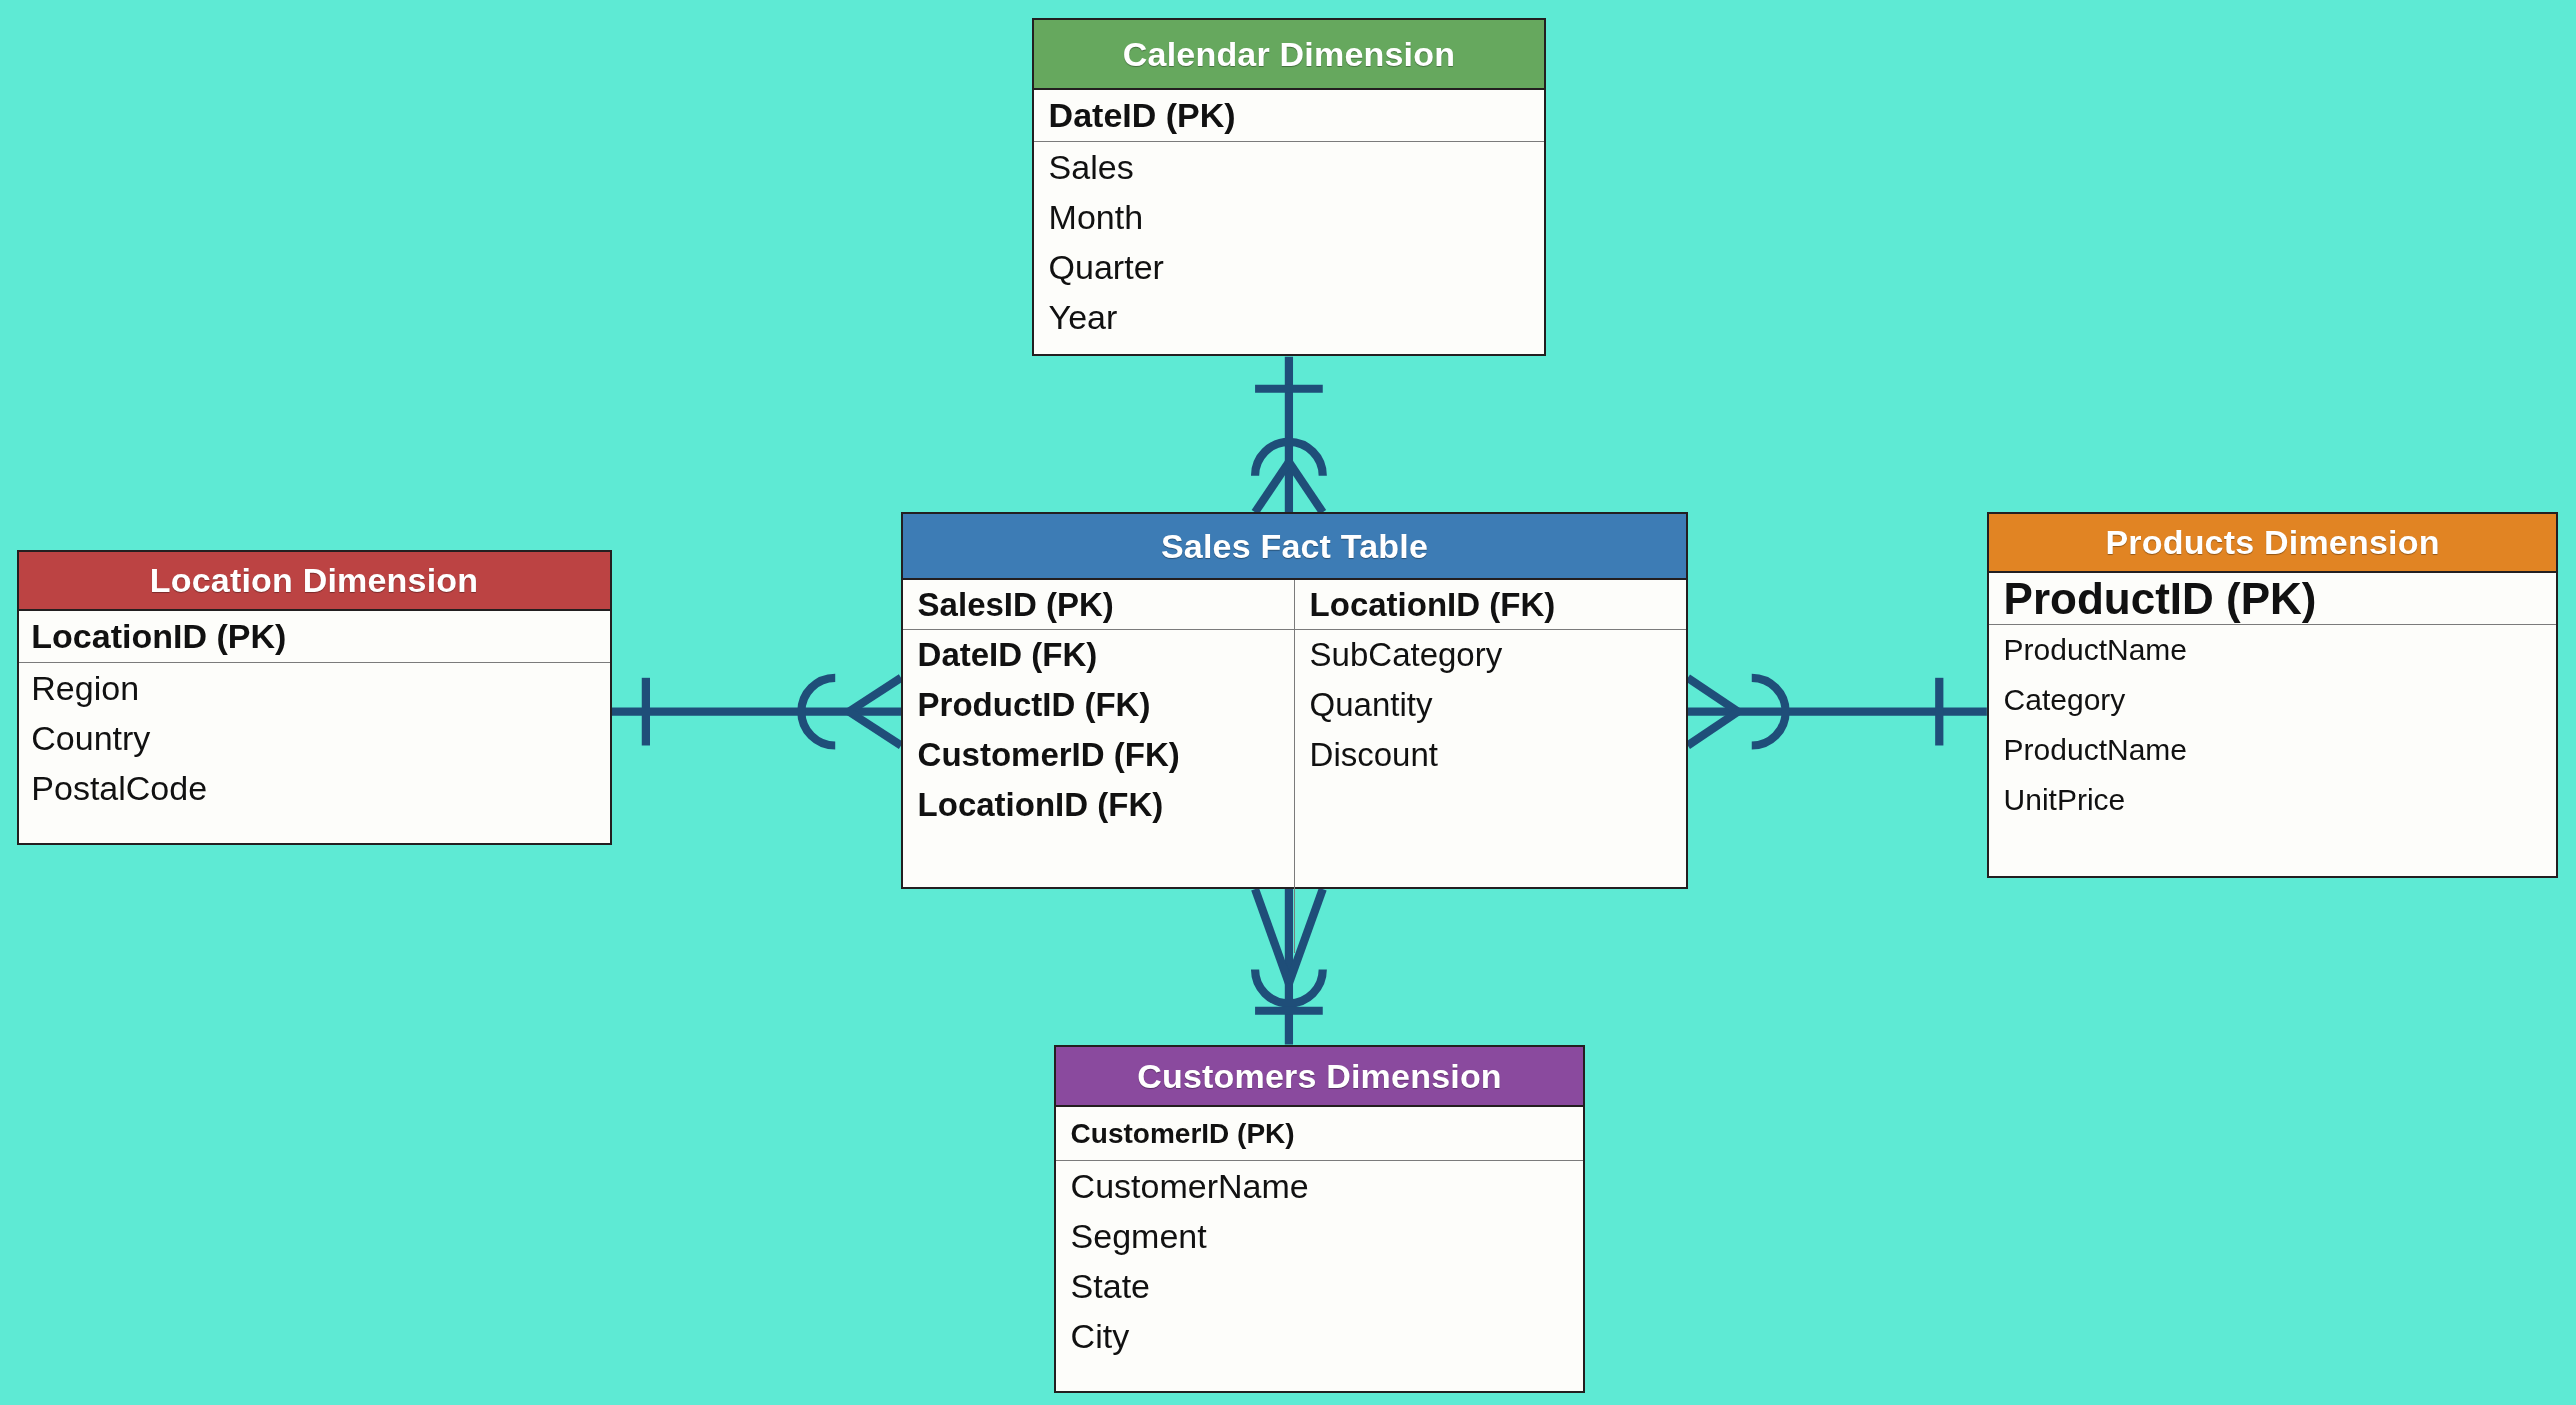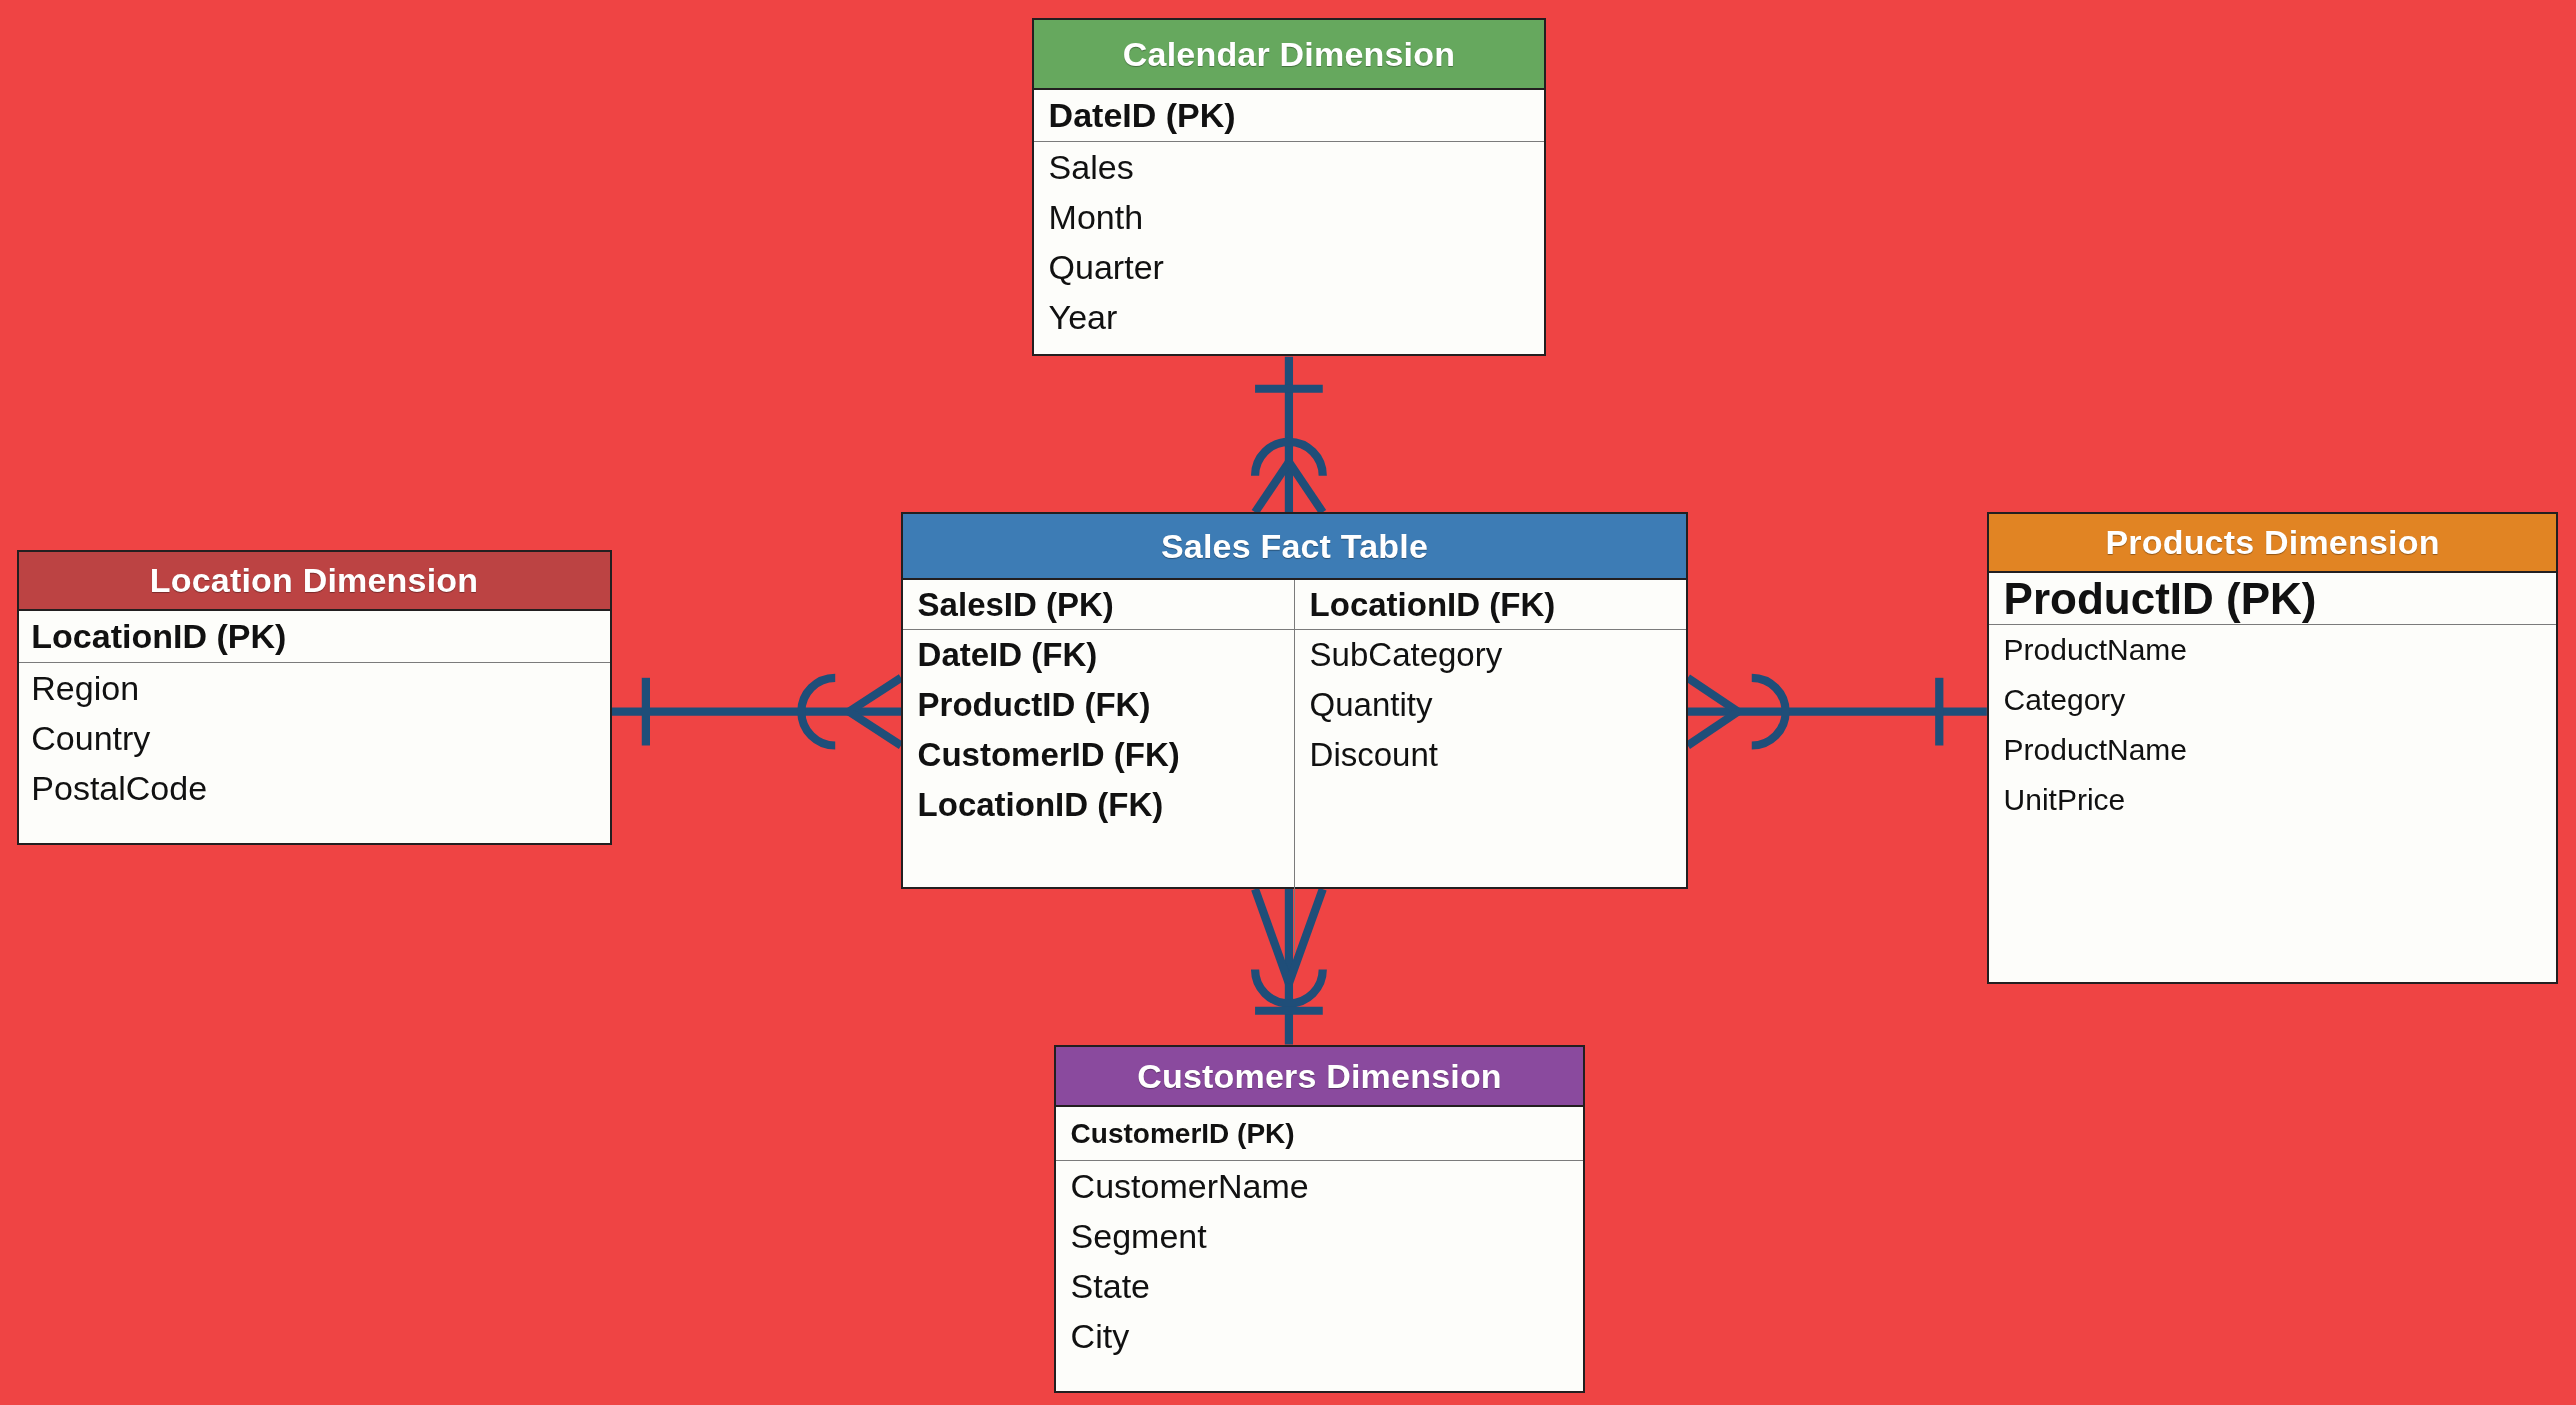--- a/index.html
+++ b/index.html
@@ -70,21 +70,21 @@
     color: #111111;
     white-space: nowrap;
     overflow: hidden;
   }
   .attr-list li.bold { font-weight: bold; }
 
   
   .calendar  { left:1032px; top:18.3px;   width:514px;  height:338px; }
   .location  { left:16.5px;   top:550px;  width:595px;  height:295px; }
   .sales     { left:901px;  top:512px;  width:787px;  height:377px; }
-  .products  { left:1987px; top:512px;  width:571px;  height:472px; }
+  .products  { left:1987px; top:512px;  width:571px;  height:366px; }
   .customers { left:1054px; top:1045px; width:531px;  height:348px; }
 
   .calendar  .entity-header { background:#66a85e; height:70px;  font-size:34px; }
   .location  .entity-header { background:#bc4343; height:59px;  font-size:34px; }
   .sales     .entity-header { background:#3d7cb5; height:66px;  font-size:34px; }
   .products  .entity-header { background:#e18423; height:59px;  font-size:34px; }
   .customers .entity-header { background:#8a4a9e; height:60px;  font-size:34px; }
 
   .calendar  .pk-row  { font-size:34px; line-height:51px; padding:0 0 0 14.6px; }
   .calendar  .attr-list li { font-size:34px; line-height:50px; padding:0 0 0 14.6px; }
@@ -106,21 +106,21 @@
     position: absolute;
     left: 0; top: 0;
     width: 2576px;
     height: 1405px;
     pointer-events: none;
   }
 </style>
 </head>
 <body>
 
-<div id="canvas" style="background: #ef4444;">
+<div id="canvas" style="background: #5eead4;">
 
   <svg id="connectors" viewBox="0 0 2816 1536" width="2576" height="1405" xmlns="http://www.w3.org/2000/svg">
 
     <g>
       <line x1="1409" y1="390" x2="1409" y2="560" stroke="#1f4e79" stroke-width="9"></line>
 
       <line x1="1372" y1="425" x2="1446" y2="425" stroke="#1f4e79" stroke-width="9"></line>
 
       <path d="M 1372 520 A 37 37 0 0 1 1446 520" fill="none" stroke="#1f4e79" stroke-width="9"></path>
       <line x1="1409" y1="505" x2="1372" y2="560" stroke="#1f4e79" stroke-width="9"></line>

